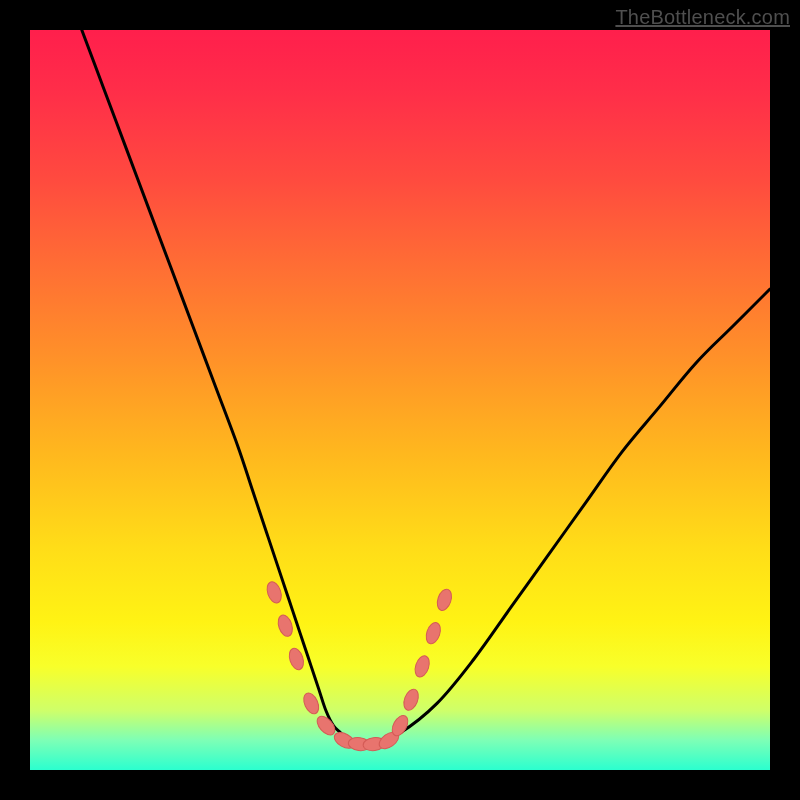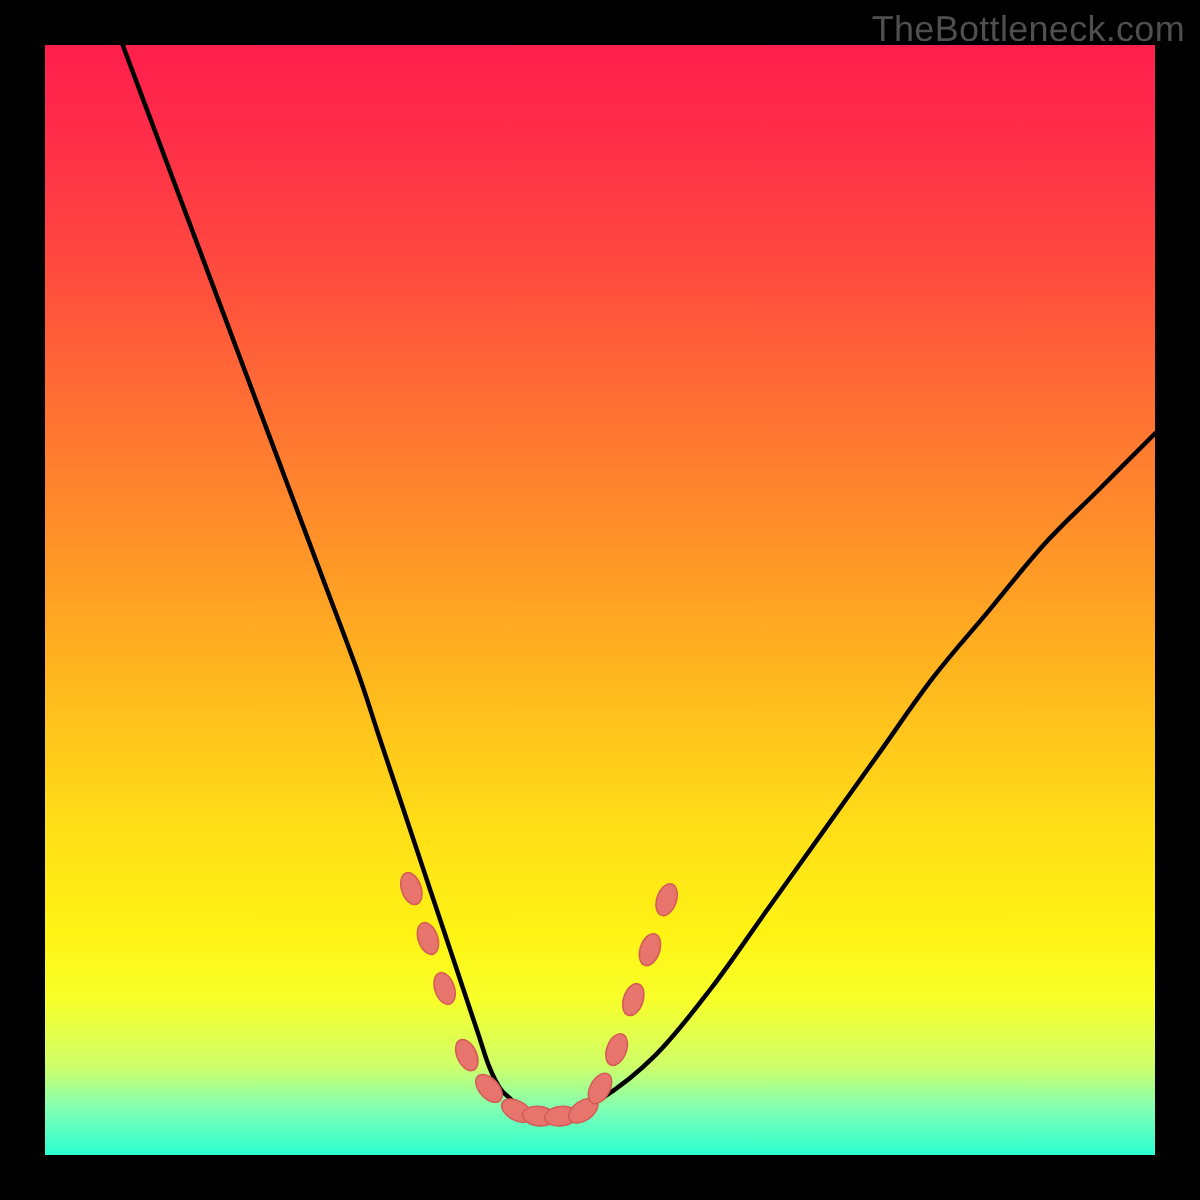--- a/index.html
+++ b/index.html
@@ -38,24 +38,25 @@
       #ceff6a 92%,
       #7dffb6 96%,
       #2bffcf 100%
     );
   }
   .watermark {
     position: absolute;
     top: 6px;
     right: 10px;
     color: #4f4f4f;
-    font-size: 24px;
+    font-size: 20px;
     font-weight: 500;
     letter-spacing: 0.2px;
     user-select: none;
+    text-decoration: underline;
   }
   svg.curve {
     position: absolute;
     left: 0;
     top: 0;
     width: 740px;
     height: 740px;
     overflow: visible;
   }
 </style>

